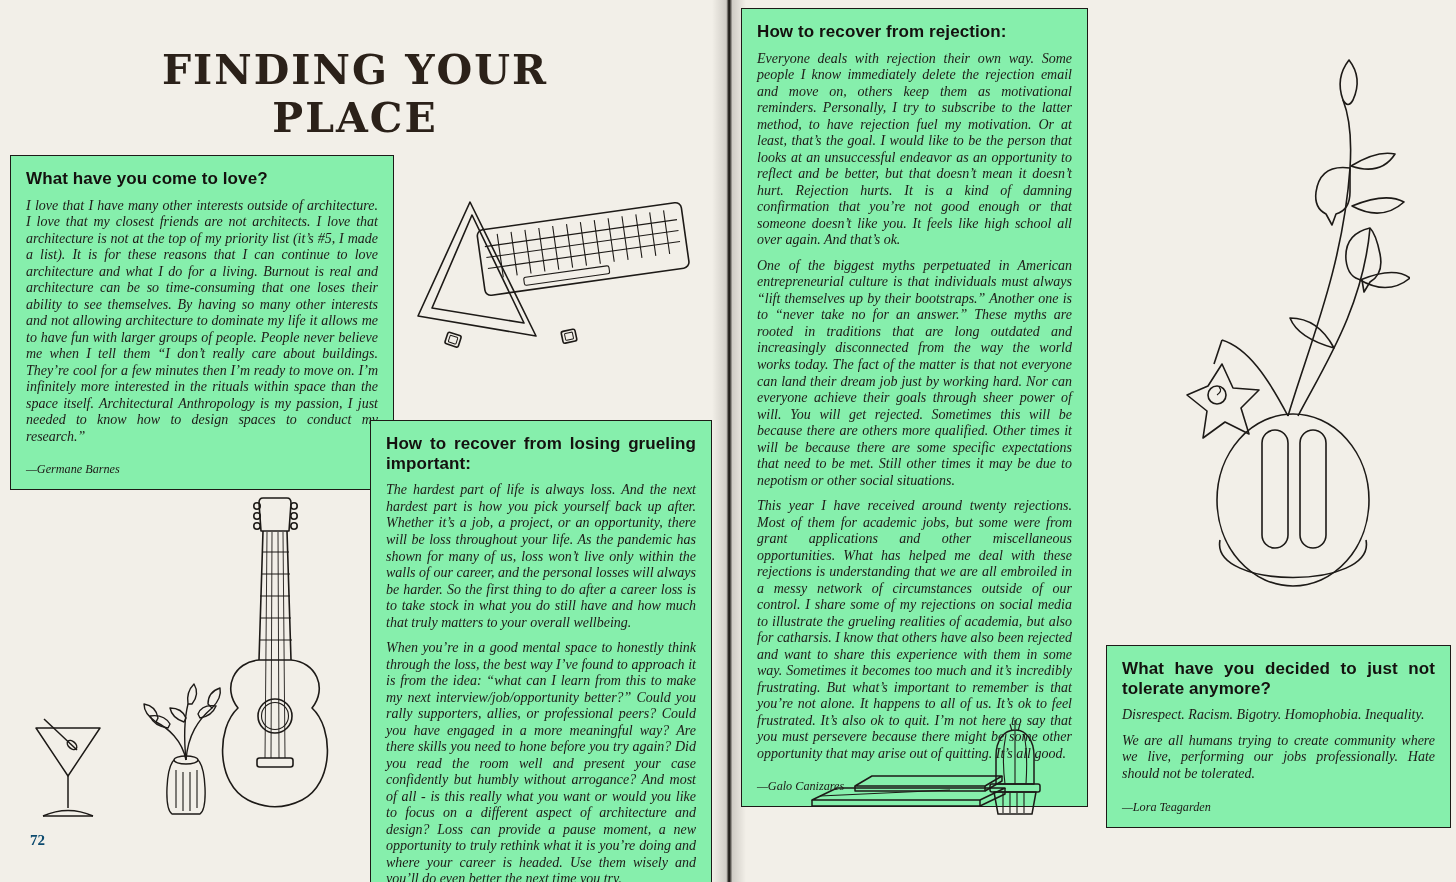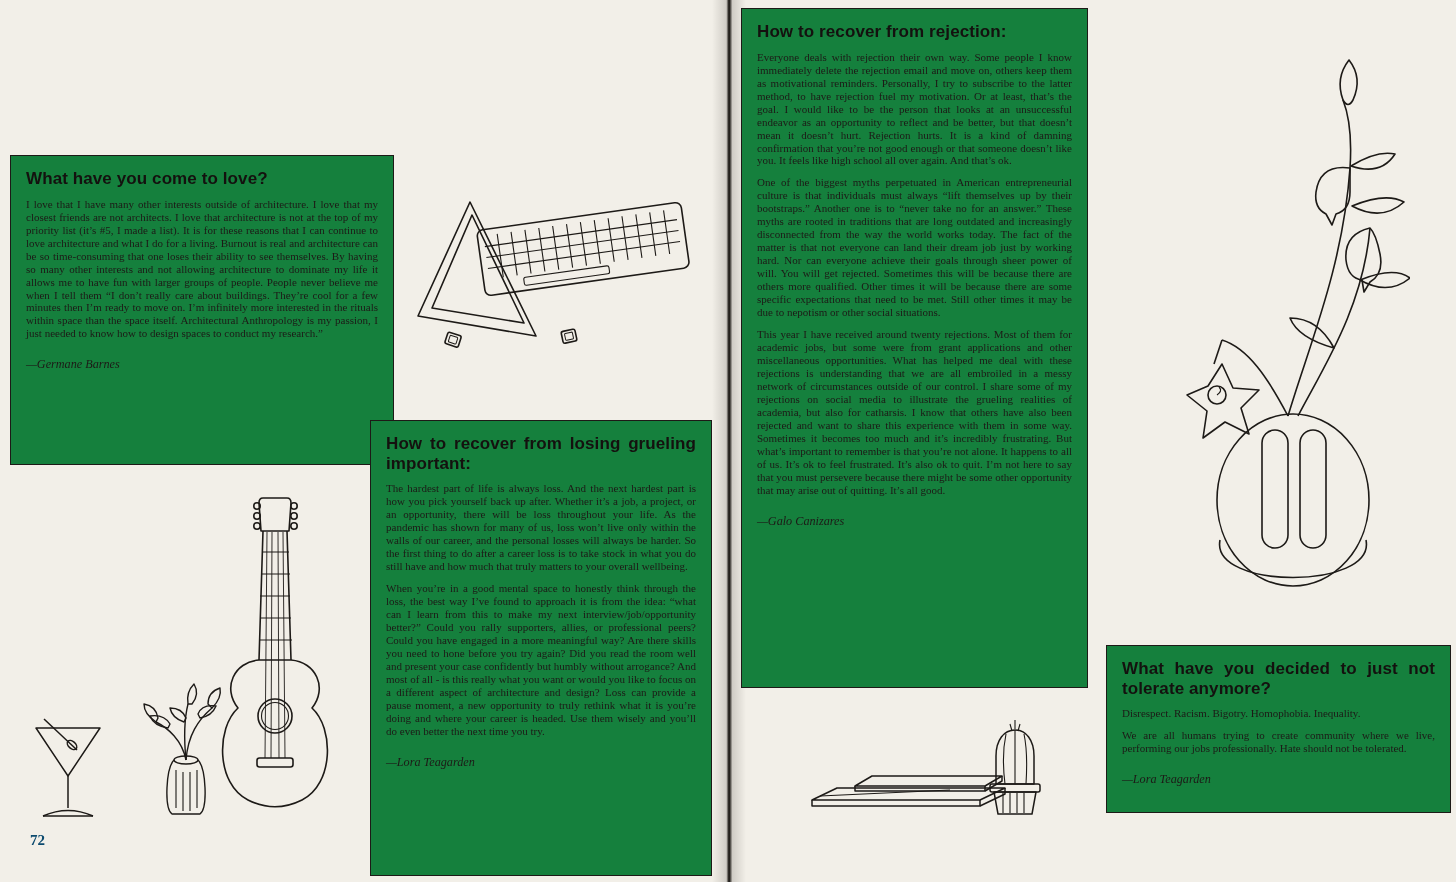--- a/index.html
+++ b/index.html
@@ -14,30 +14,30 @@
     text-align:center;
     font-family:"DejaVu Serif", serif; font-weight:700;
     font-size:41px; letter-spacing:2px; color:#2b2119;
   }
   #gutter {
     position:absolute; left:712px; top:0; width:34px; height:882px;
     background:linear-gradient(90deg, rgba(30,25,20,0) 0%, rgba(30,25,20,.16) 42%,
       #23201c 49%, #23201c 52%, rgba(30,25,20,.16) 60%, rgba(30,25,20,0) 100%);
   }
   .qa-box {
-    position:absolute; border:1.6px solid #1d1a17; background:#15803d;
+    position:absolute; border:1.6px solid #1d1a17; background:#86efac;
     padding:13px 15px 12px;
   }
   .qa-box h2 {
     font-family:"Liberation Sans", sans-serif; font-weight:700;
     font-size:17px; line-height:1.16; letter-spacing:.1px;
     color:#14110f; text-align:justify; margin-bottom:9px;
   }
   .qa-box p.body {
-    font-size:11px; line-height:1.18;
+    font-style:italic; font-size:14px; line-height:1.18;
     text-align:justify; margin-bottom:9px;
   }
   .qa-box p.attribution {
     font-style:italic; font-size:12.2px; margin-top:17px;
   }
   #box-love     { left:10px;   top:155px; width:384px; min-height:310px; }
   #box-losing   { left:370px;  top:420px; width:342px; min-height:456px; }
   #box-rejection{ left:741px;  top:8px;   width:347px; min-height:680px; }
   #box-tolerate { left:1106px; top:645px; width:345px; min-height:168px; }
   .pagenum {
@@ -53,20 +53,21 @@
   #ill-guitar     { left:208px;  top:492px; width:125px; height:338px; }
   #ill-flowers    { left:1138px; top:48px;  width:272px; height:562px; }
   #ill-bookscactus{ left:800px;  top:708px; width:255px; height:112px; }
   svg { display:block; width:100%; height:100%; }
 </style>
 </head>
 <body>
 
 <div id="spread">
 
+  <h1 id="title">FINDING YOUR PLACE</h1>
 
   <div id="gutter"></div>
 
   <section class="qa-box" id="box-love">
     <h2>What have you come to love?</h2>
     <p class="body">I love that I have many other interests outside of architecture. I love that my closest friends are not architects. I love that architecture is not at the top of my priority list (it’s #5, I made a list). It is for these reasons that I can continue to love architecture and what I do for a living. Burnout is real and architecture can be so time-consuming that one loses their ability to see themselves. By having so many other interests and not allowing architecture to dominate my life it allows me to have fun with larger groups of people. People never believe me when I tell them “I don’t really care about buildings. They’re cool for a few minutes then I’m ready to move on. I’m infinitely more interested in the rituals within space than the space itself. Architectural Anthropology is my passion, I just needed to know how to design spaces to conduct my research.”</p>
     <p class="attribution">—Germane Barnes</p>
   </section>
 
   <section class="qa-box" id="box-losing">

